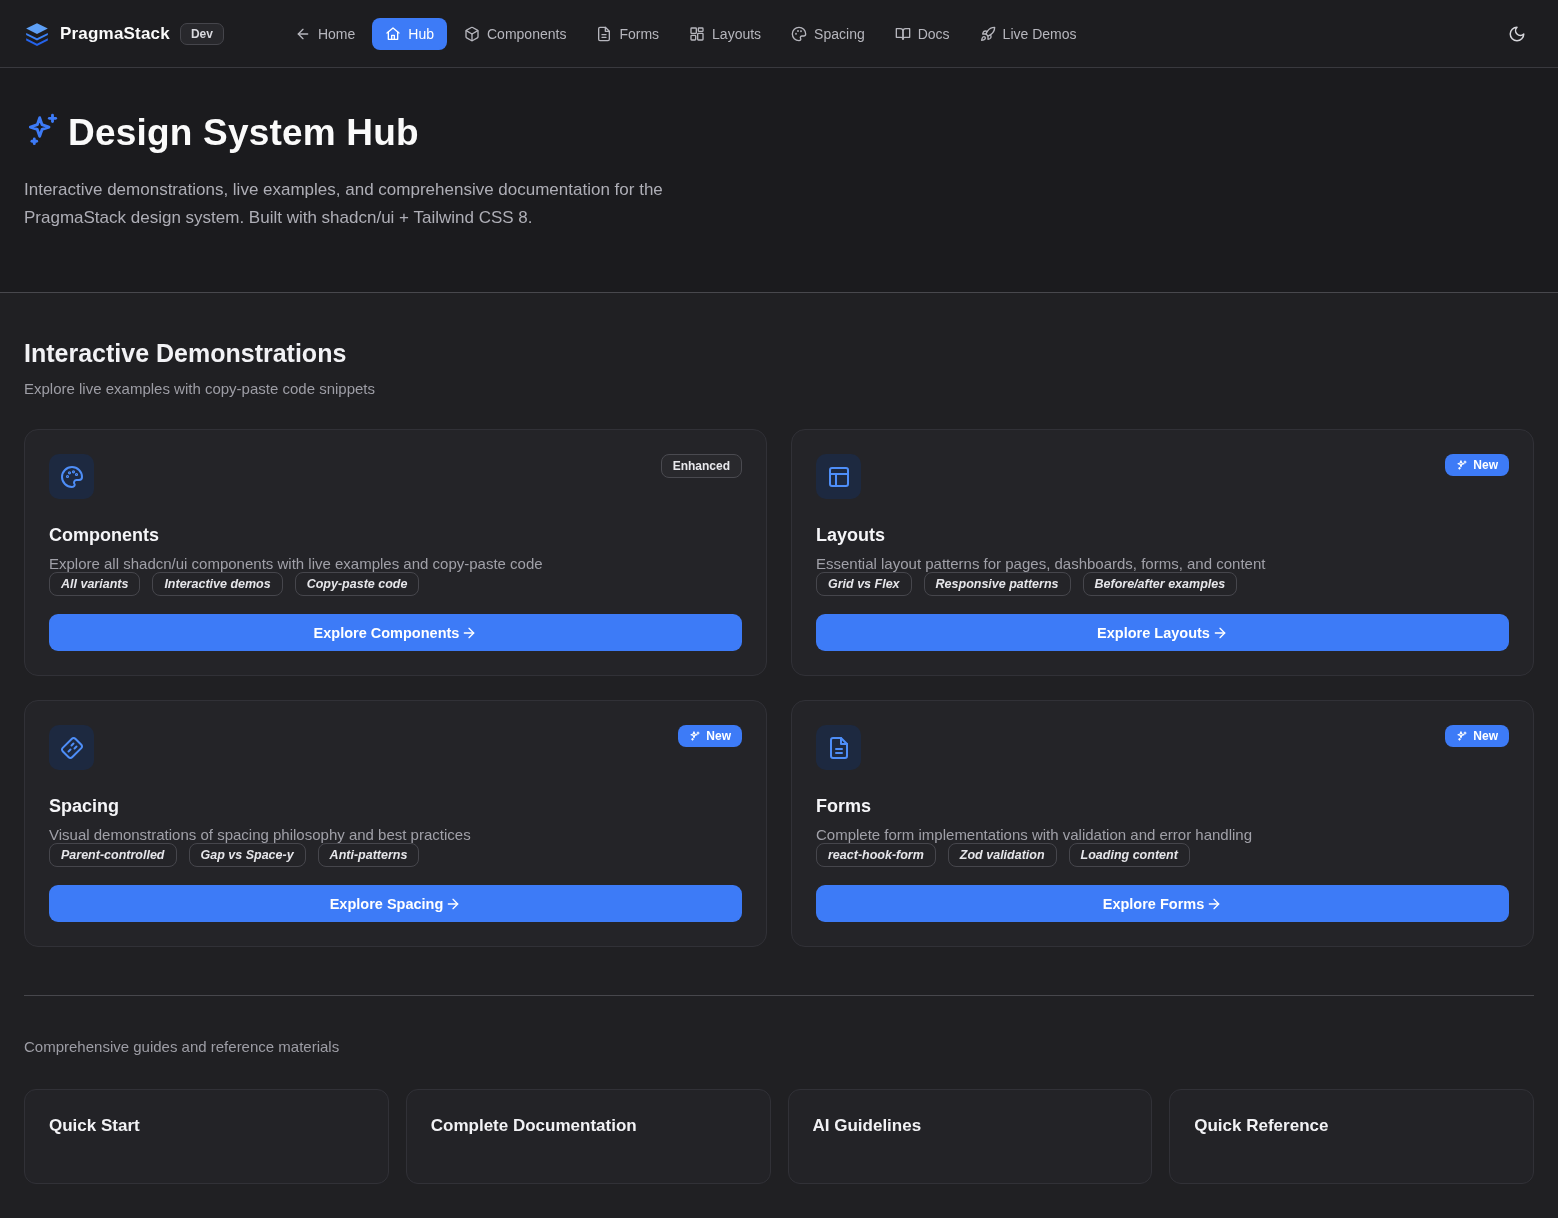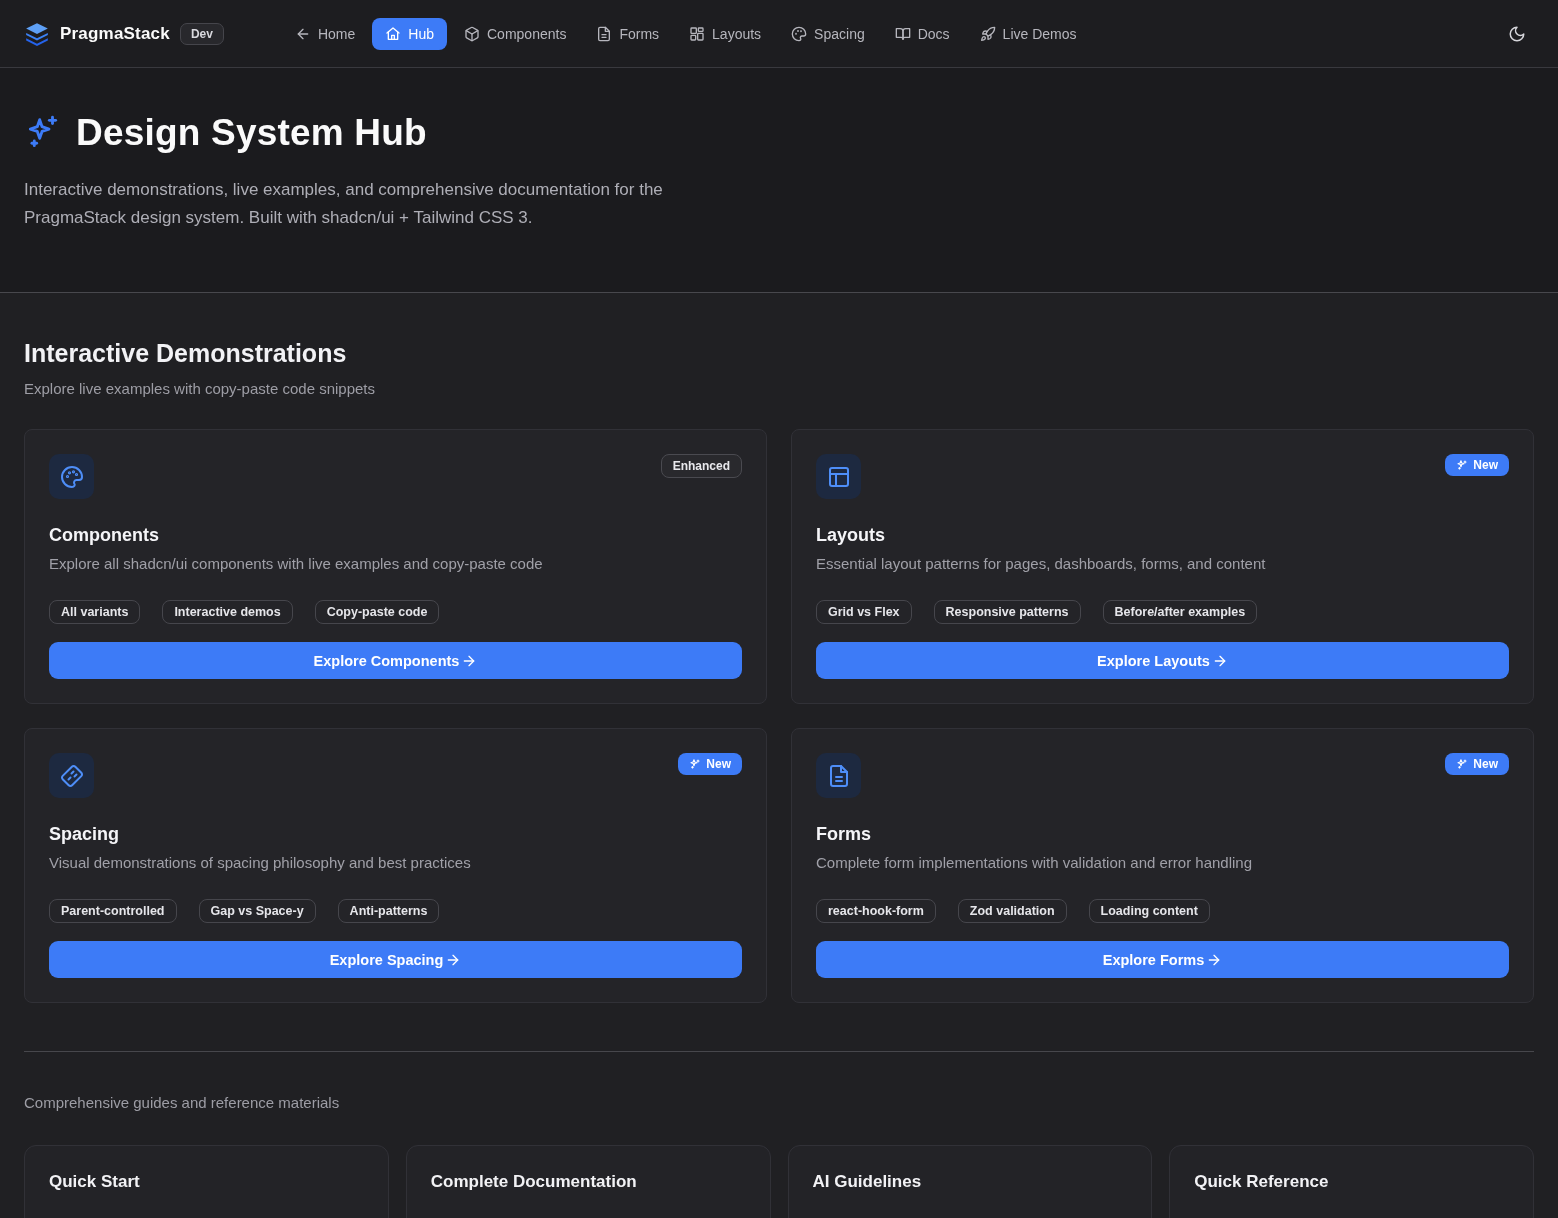--- a/index.html
+++ b/index.html
@@ -13,42 +13,42 @@
   .dev-badge { font-size: 12px; font-weight: bold; color: #d8d8dd; border: 1px solid #45454b; background: #28282c; border-radius: 7px; padding: 3px 10px; text-align: right; }
   .nav-items { display: flex; align-items: center; gap: 4px; margin-left: 48px; flex: 1; }
   .nav-item { display: flex; align-items: center; gap: 7px; padding: 8px 13px; border-radius: 8px; font-size: 14px; color: #b6b6bd; cursor: pointer; }
   .nav-item svg { stroke: #b6b6bd; }
   .nav-item.active { background: #3d7bf7; color: #ffffff; align-items: center; }
   .nav-item.active svg { stroke: #ffffff; }
   .theme-toggle { margin-left: auto; padding: 8px; border-radius: 8px; cursor: pointer; display: flex; }
 
   
   .hero { background: #1b1b1e; border-bottom: 1px solid #48484d; padding: 44px 24px 60px 24px; }
-  .hero-title-row { display: flex; align-items: center; gap: 14px; }
+  .hero-title-row { display: flex; gap: 6px; }
   .hero-title { font-size: 37px; font-weight: bold; color: #fafafa; letter-spacing: .2px; }
   .hero-sub { margin-top: 22px; font-size: 17px; line-height: 28px; color: #aeaeb6; max-width: 740px; }
 
   
   .main { padding: 0 24px; }
   .section-head { margin-top: 46px; }
   .section-title { font-size: 25px; font-weight: bold; color: #f2f2f5; display: flex; align-items: center; gap: 12px; }
   .section-sub { margin-top: 12px; font-size: 15px; color: #9d9da5; }
 
   
   .demo-grid { margin-top: 32px; display: grid; grid-template-columns: 1fr 1fr; gap: 24px; }
-  .demo-card { background: #242428; border: 1px solid #313137; border-radius: 8px; padding: 24px; display: flex; flex-direction: column; }
+  .demo-card { background: #242428; border: 1px solid #313137; border-radius: 14px; padding: 24px; display: flex; flex-direction: column; }
   .card-top { display: flex; justify-content: space-between; align-items: flex-start; }
   .icon-tile { width: 45px; height: 45px; background: #1d2940; border-radius: 10px; display: flex; align-items: center; justify-content: center; }
   .icon-tile svg { stroke: #4e8ef8; }
   .badge-outline { font-size: 12px; font-weight: bold; color: #e8e8ec; border: 1px solid #4a4a50; background: #29292d; border-radius: 8px; padding: 4px 11px; }
   .badge-new { font-size: 12px; font-weight: bold; color: #ffffff; background: #3d7bf7; border-radius: 8px; padding: 4px 11px; display: inline-flex; align-items: center; gap: 5px; }
   .badge-new svg { stroke: #ffffff; }
   .demo-title { margin-top: 26px; font-size: 18px; font-weight: bold; color: #f5f5f8; }
   .demo-desc { margin-top: 9px; font-size: 15px; color: #a0a0a8; }
-  .tag-row { margin-top: 28px; display: flex; gap: 22px; }
+  .tag-row { display: flex; gap: 12px; font-style: italic; }
   .tag { font-size: 12.5px; font-weight: bold; color: #e6e6ea; border: 1px solid #46464c; border-radius: 8px; padding: 4px 11px; background: transparent; }
   .explore-btn { margin-top: 18px; height: 37px; width: 100%; background: #3d7bf7; border: none; border-radius: 9px; color: #ffffff; font-size: 14.5px; font-weight: bold; font-family: inherit; display: flex; align-items: center; justify-content: center; gap: 2px; cursor: pointer; }
   .explore-btn svg { stroke: #ffffff; }
 
   .divider { border: none; border-top: 1px solid #47474c; margin: 48px 0 0 0; }
 
   
   .doc-grid { margin-top: 34px; display: grid; grid-template-columns: repeat(4, 1fr); gap: 17px; }
   .doc-card { background: #232327; border: 1px solid #313137; border-radius: 12px; padding: 26px 24px; min-height: 95px; cursor: pointer; }
   .doc-title { font-size: 17px; font-weight: bold; color: #f2f2f5; }
@@ -171,21 +171,21 @@
       <svg width="38" height="38" viewBox="0 0 24 24" fill="none" stroke="#3d7bf7" stroke-width="1.8" stroke-linecap="round" stroke-linejoin="round">
           <path d="M9.9 3.6 11.4 8 15.8 9.5 11.4 11 9.9 15.4 8.4 11 4 9.5 8.4 8Z"></path>
           <path d="M18 2v4"></path>
           <path d="M16 4h4"></path>
           <path d="M6.5 17v3"></path>
           <path d="M5 18.5h3"></path>
         </svg>
     </span>
     <h1 class="hero-title">Design System Hub</h1>
   </div>
-  <p class="hero-sub">Interactive demonstrations, live examples, and comprehensive documentation for the PragmaStack design system. Built with shadcn/ui + Tailwind CSS 3.</p>
+  <p class="hero-sub">Interactive demonstrations, live examples, and comprehensive documentation for the PragmaStack design system. Built with shadcn/ui + Tailwind CSS 8.</p>
 </section>
 
 <main class="main">
 
   <div class="section-head">
     <h2 class="section-title">Interactive Demonstrations</h2>
     <p class="section-sub">Explore live examples with copy-paste code snippets</p>
   </div>
 
   <div class="demo-grid">

